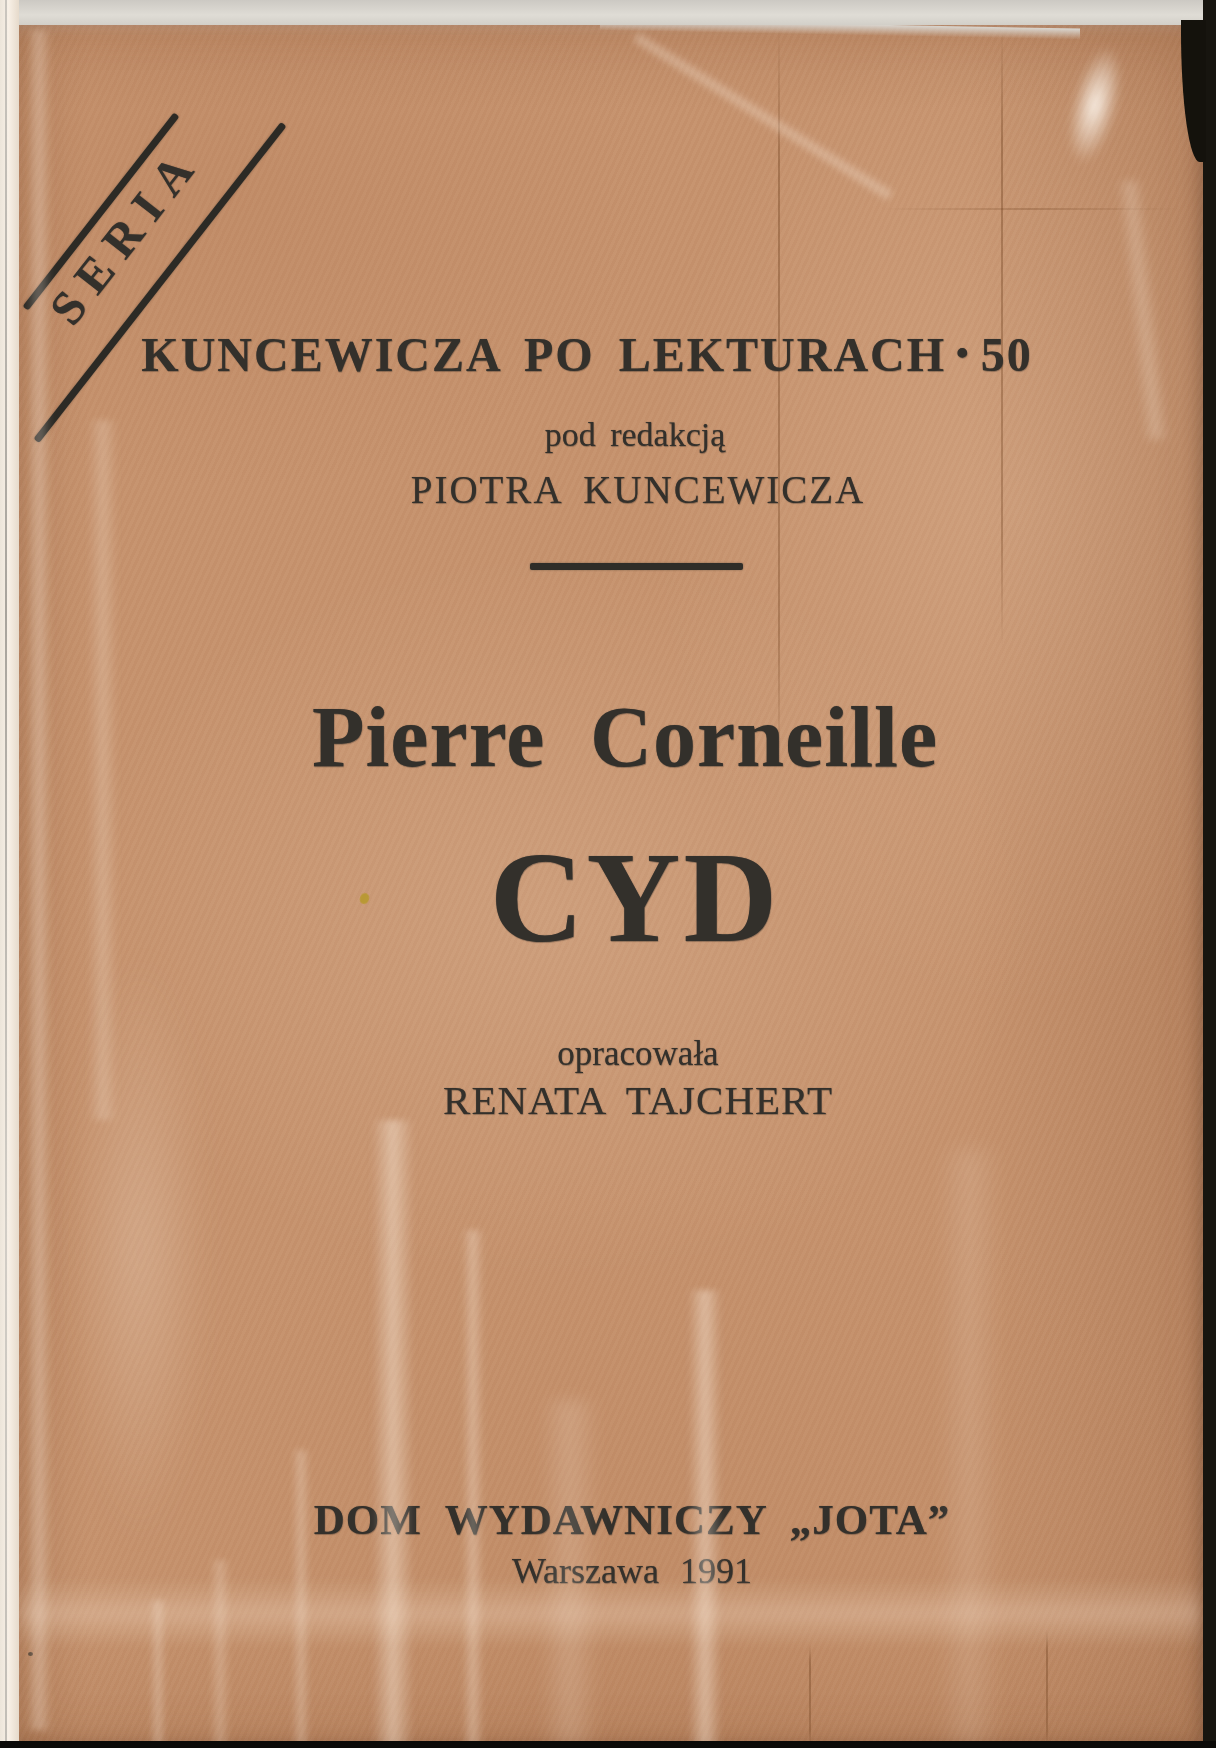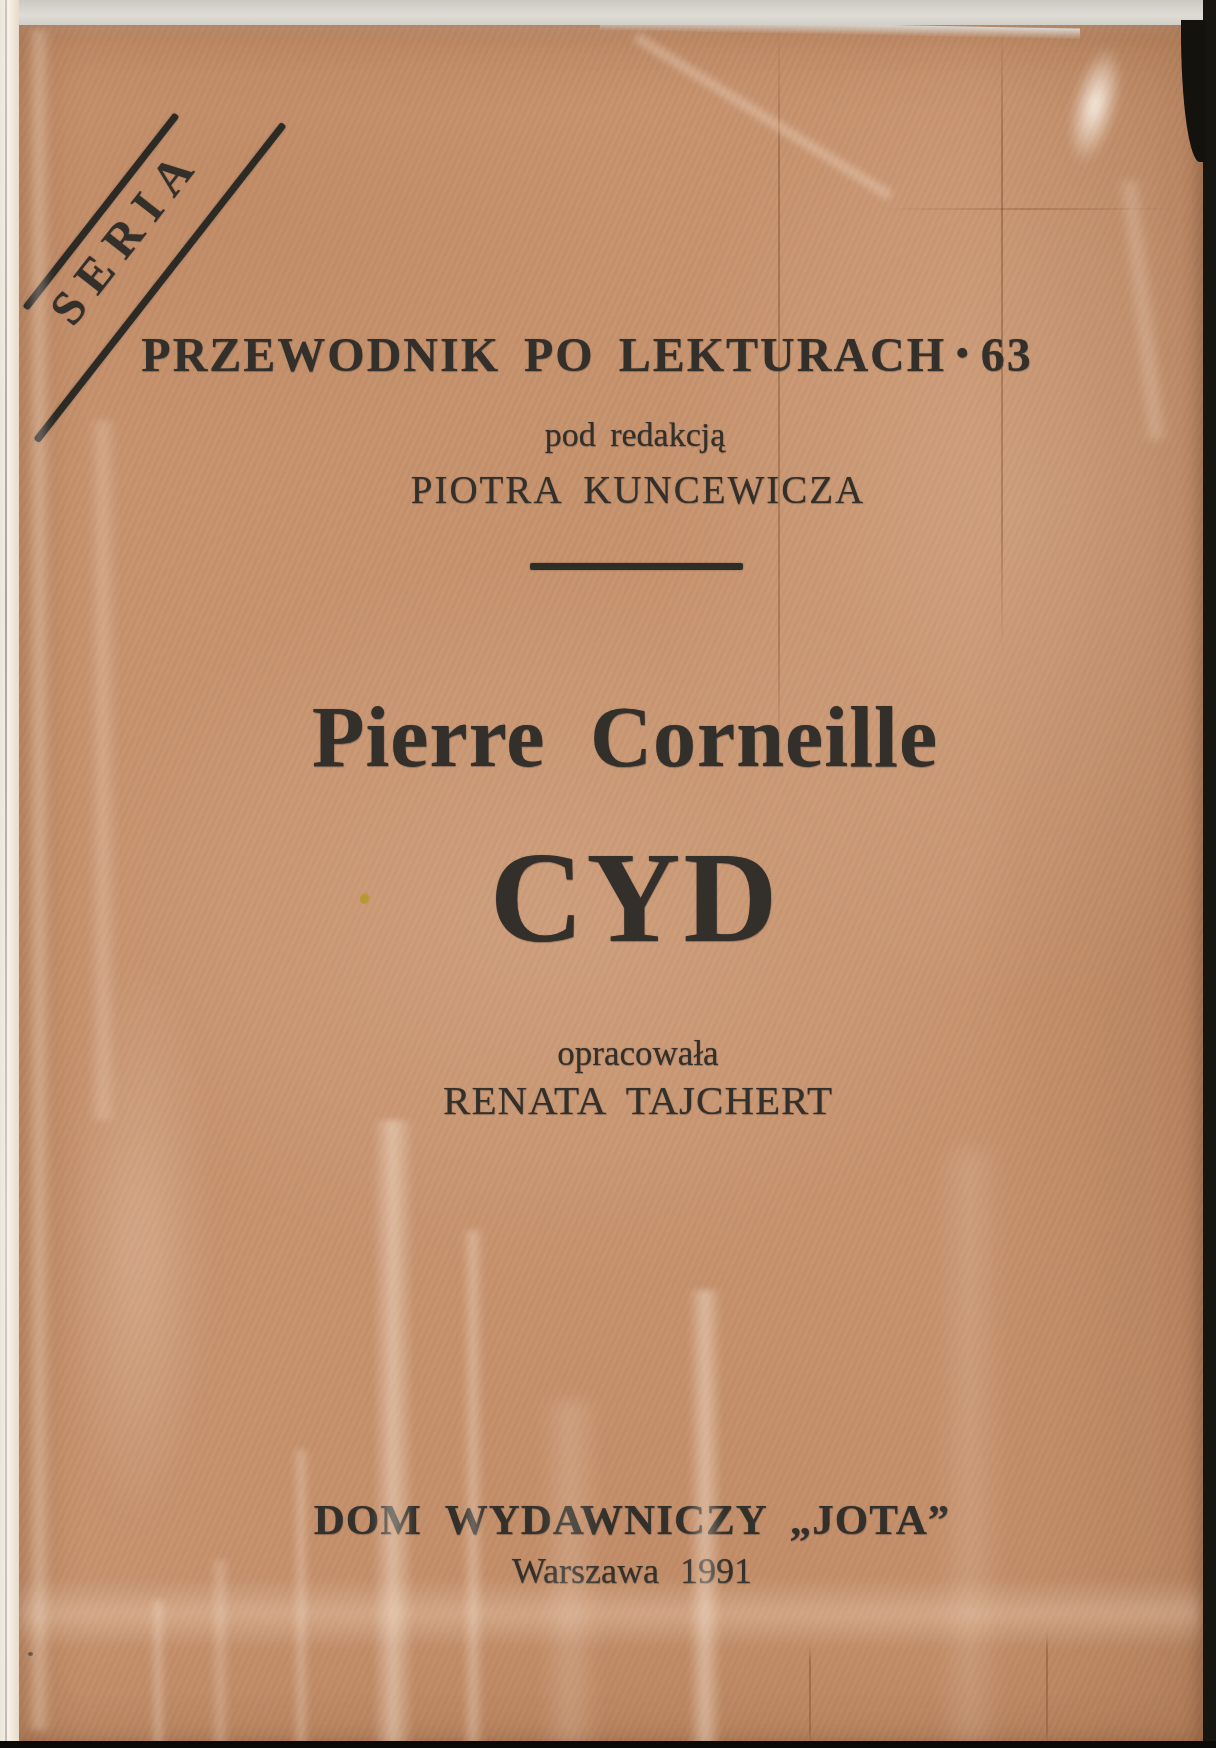--- a/index.html
+++ b/index.html
@@ -119,21 +119,21 @@
 
 <div class="scan">
 
   <div class="paper"></div>
 
   <div class="seria-line seria-line-a"></div>
   <div class="seria-line seria-line-b"></div>
   <div class="seria-text ink">SERIA</div>
 
   <div class="textline series-heading ink">
-    <span>PRZEWODNIK PO LEKTURACH</span><span class="series-sep">•</span><span>63</span>
+    <span>KUNCEWICZA PO LEKTURACH</span><span class="series-sep">•</span><span>50</span>
   </div>
 
   <div class="textline pod-redakcja ink">pod redakcją</div>
   <div class="textline editor ink">PIOTRA KUNCEWICZA</div>
 
   <div class="rule"></div>
 
   <div class="textline author ink">Pierre Corneille</div>
   <div class="textline work-title ink">CYD</div>
 

